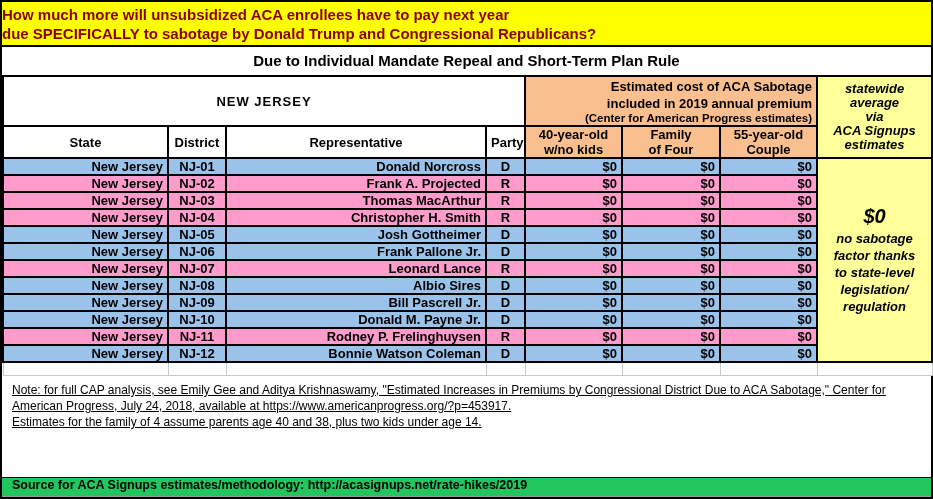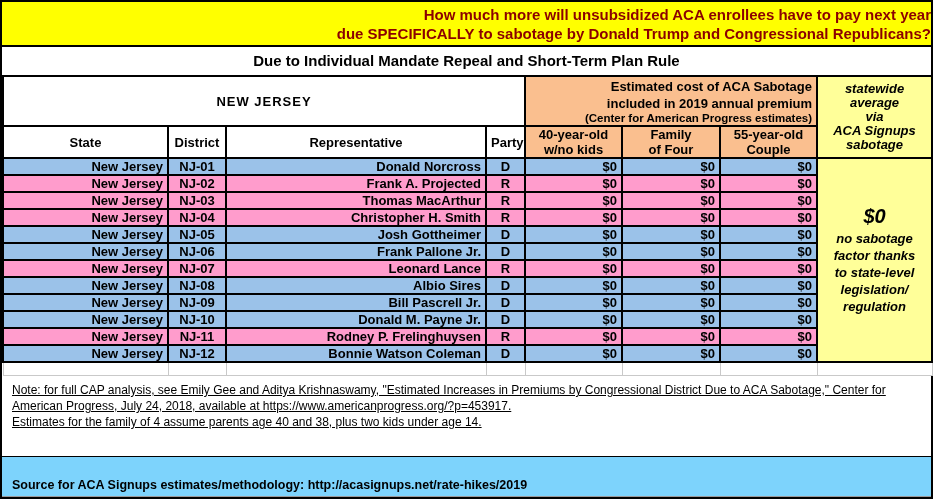--- a/index.html
+++ b/index.html
@@ -7,21 +7,21 @@
     width:933px; height:499px; box-sizing:border-box;
     border:2px solid #000; background:#fff;
     font-family:"Liberation Sans", sans-serif;
     display:flex; flex-direction:column;
     margin:0 auto;
   }
   
   .banner {
     background:#FFFF00; border-bottom:2px solid #000;
     color:#8B0000; font-weight:bold; font-size:15px; line-height:19px;
-    text-align:right; padding:3px 0 2px;
+    text-align:left; padding:3px 0 2px;
   }
   
   .subheader {
     background:#fff; color:#000; font-weight:bold; font-size:15px;
     line-height:20px; text-align:center; padding:4px 0 4px;
   }
   
   table.main { border-collapse:collapse; table-layout:fixed; width:100%; }
   table.main td, table.main th {
     border:2px solid #000; padding:0 4px; color:#000;
@@ -49,21 +49,21 @@
   table.main td.side-body {
     background:#FFFF99; font-style:italic; text-align:center; vertical-align:middle;
   }
   .side-amount { font-size:20px; font-weight:bold; margin-bottom:2px; }
   .side-note { font-size:13px; line-height:17px; white-space:pre-line; font-weight:bold; }
   tr.gap td { border:1px solid #c9c9c9; background:#fff; height:12px; }
   
   .notes { padding:6px 10px 3px; font-size:12px; font-weight:normal; line-height:16px; color:#000; flex:1; background:#fff;text-decoration:underline; }
   .source {
     border-top:1px solid #000; border-bottom:1px solid #9a9a9a;
-    font-weight:bold; font-size:12.5px; padding:21px 10px 4px; background:#7dd3fc;
+    font-weight:bold; font-size:12.5px; padding:0 10px 4px; background:#22c55e;
   }
 </style>
 </head>
 <body>
 
 <div class="sheet">
 
   <div class="banner">
     <div>How much more will unsubsidized ACA enrollees have to pay next year</div>
     <div>due SPECIFICALLY to sabotage by Donald Trump and Congressional Republicans?</div>
@@ -89,21 +89,21 @@
         <td class="nj-cell" colspan="4">NEW JERSEY</td>
         <td class="sab-cell" colspan="3">
           <div>Estimated cost of ACA Sabotage</div>
           <div>included in 2019 annual premium</div>
           <div class="sab-line3">(Center for American Progress estimates)</div>
         </td>
         <td class="side-head" rowspan="2">statewide
 average
 via
 ACA Signups
-sabotage</td>
+estimates</td>
       </tr>
       <tr class="h2">
         <th>State</th>
         <th>District</th>
         <th>Representative</th>
         <th>Party</th>
         <th class="orange">40-year-old
 w/no kids</th>
         <th class="orange">Family
 of Four</th>

